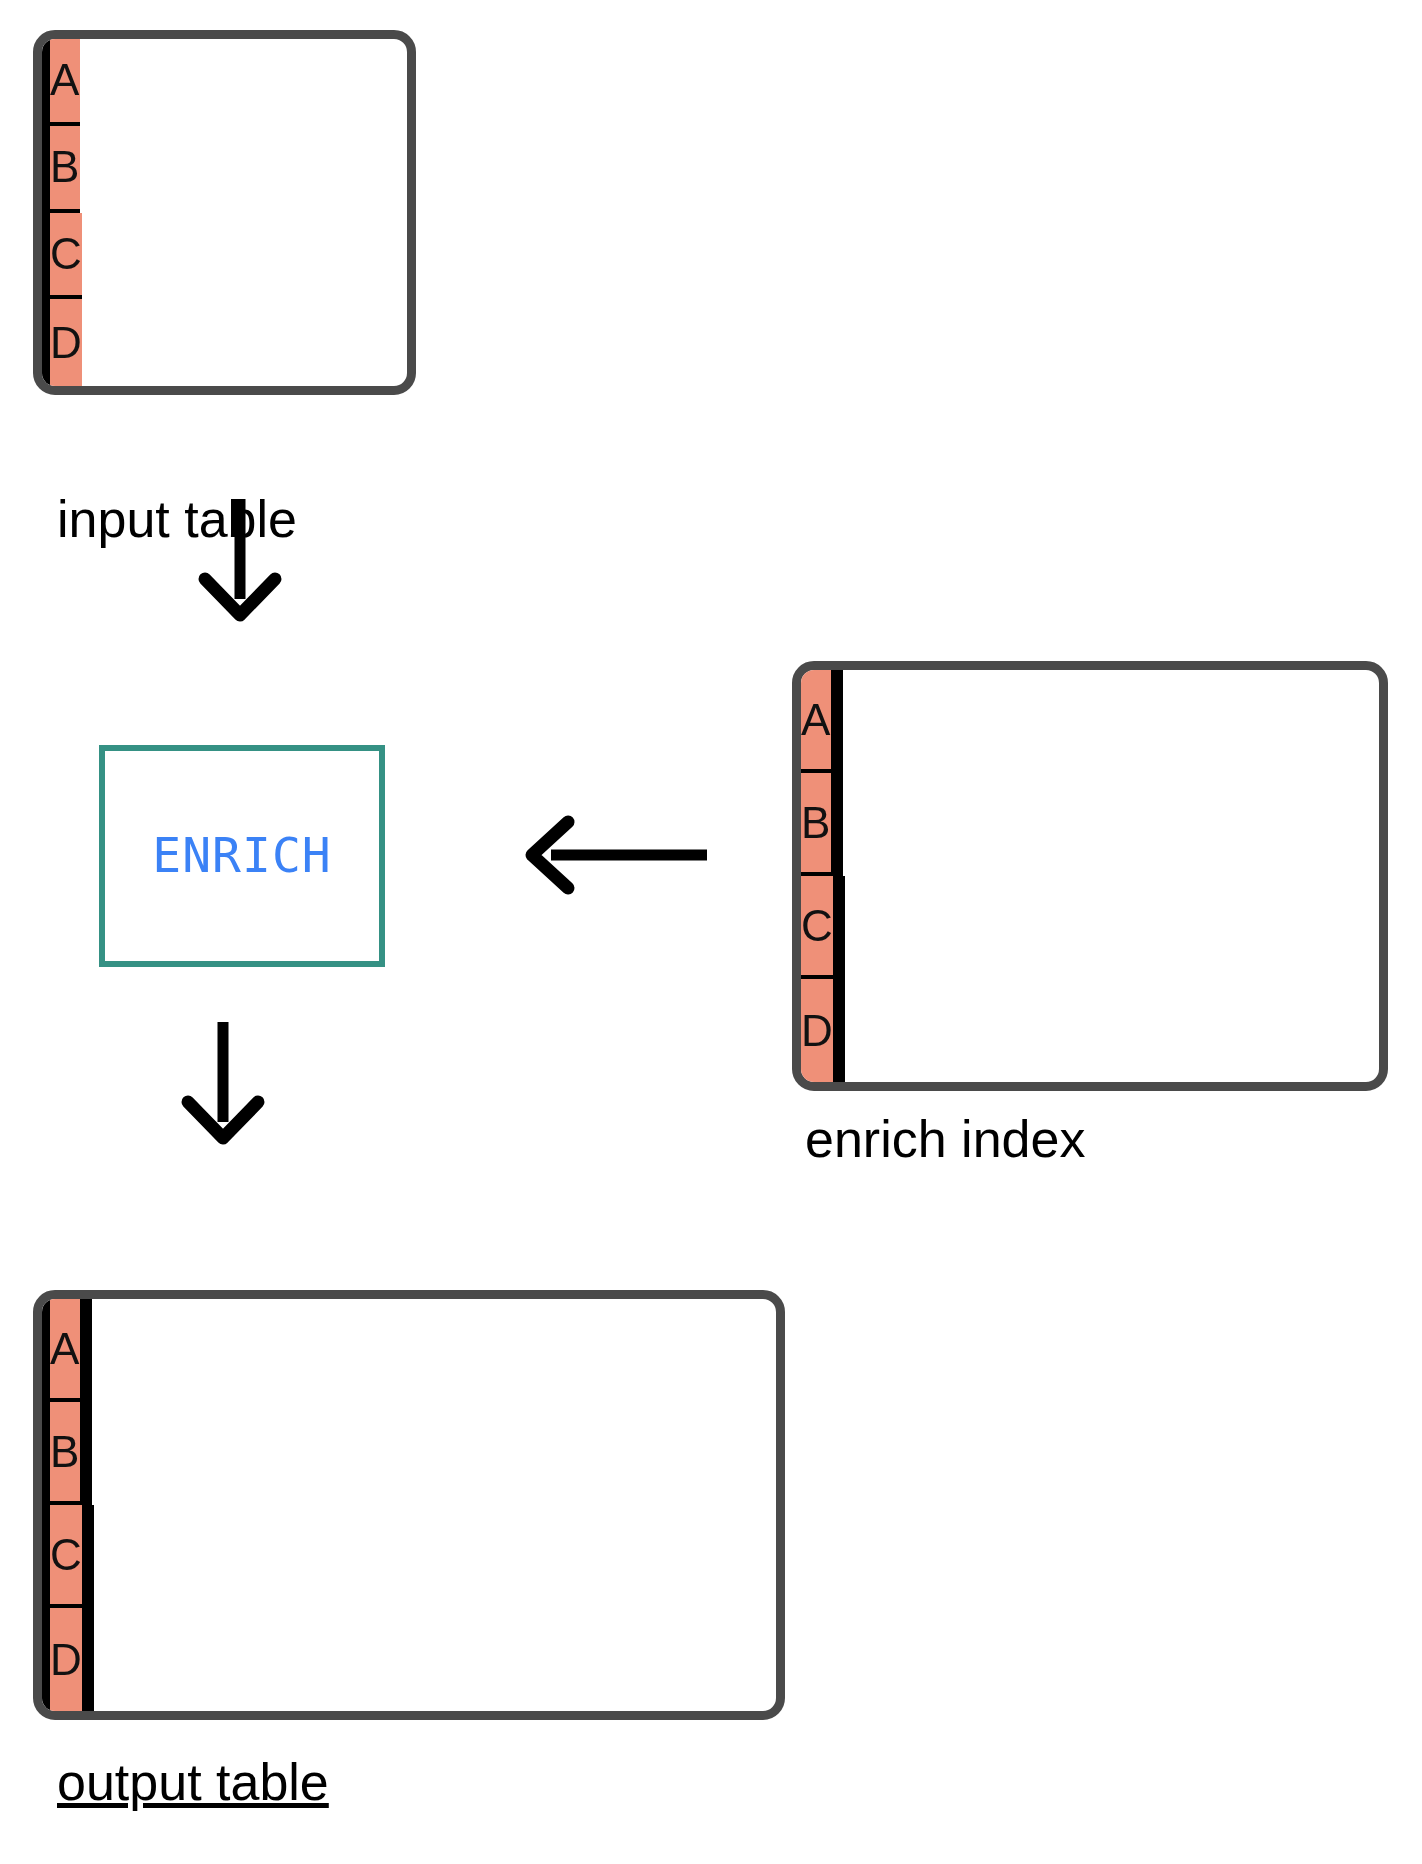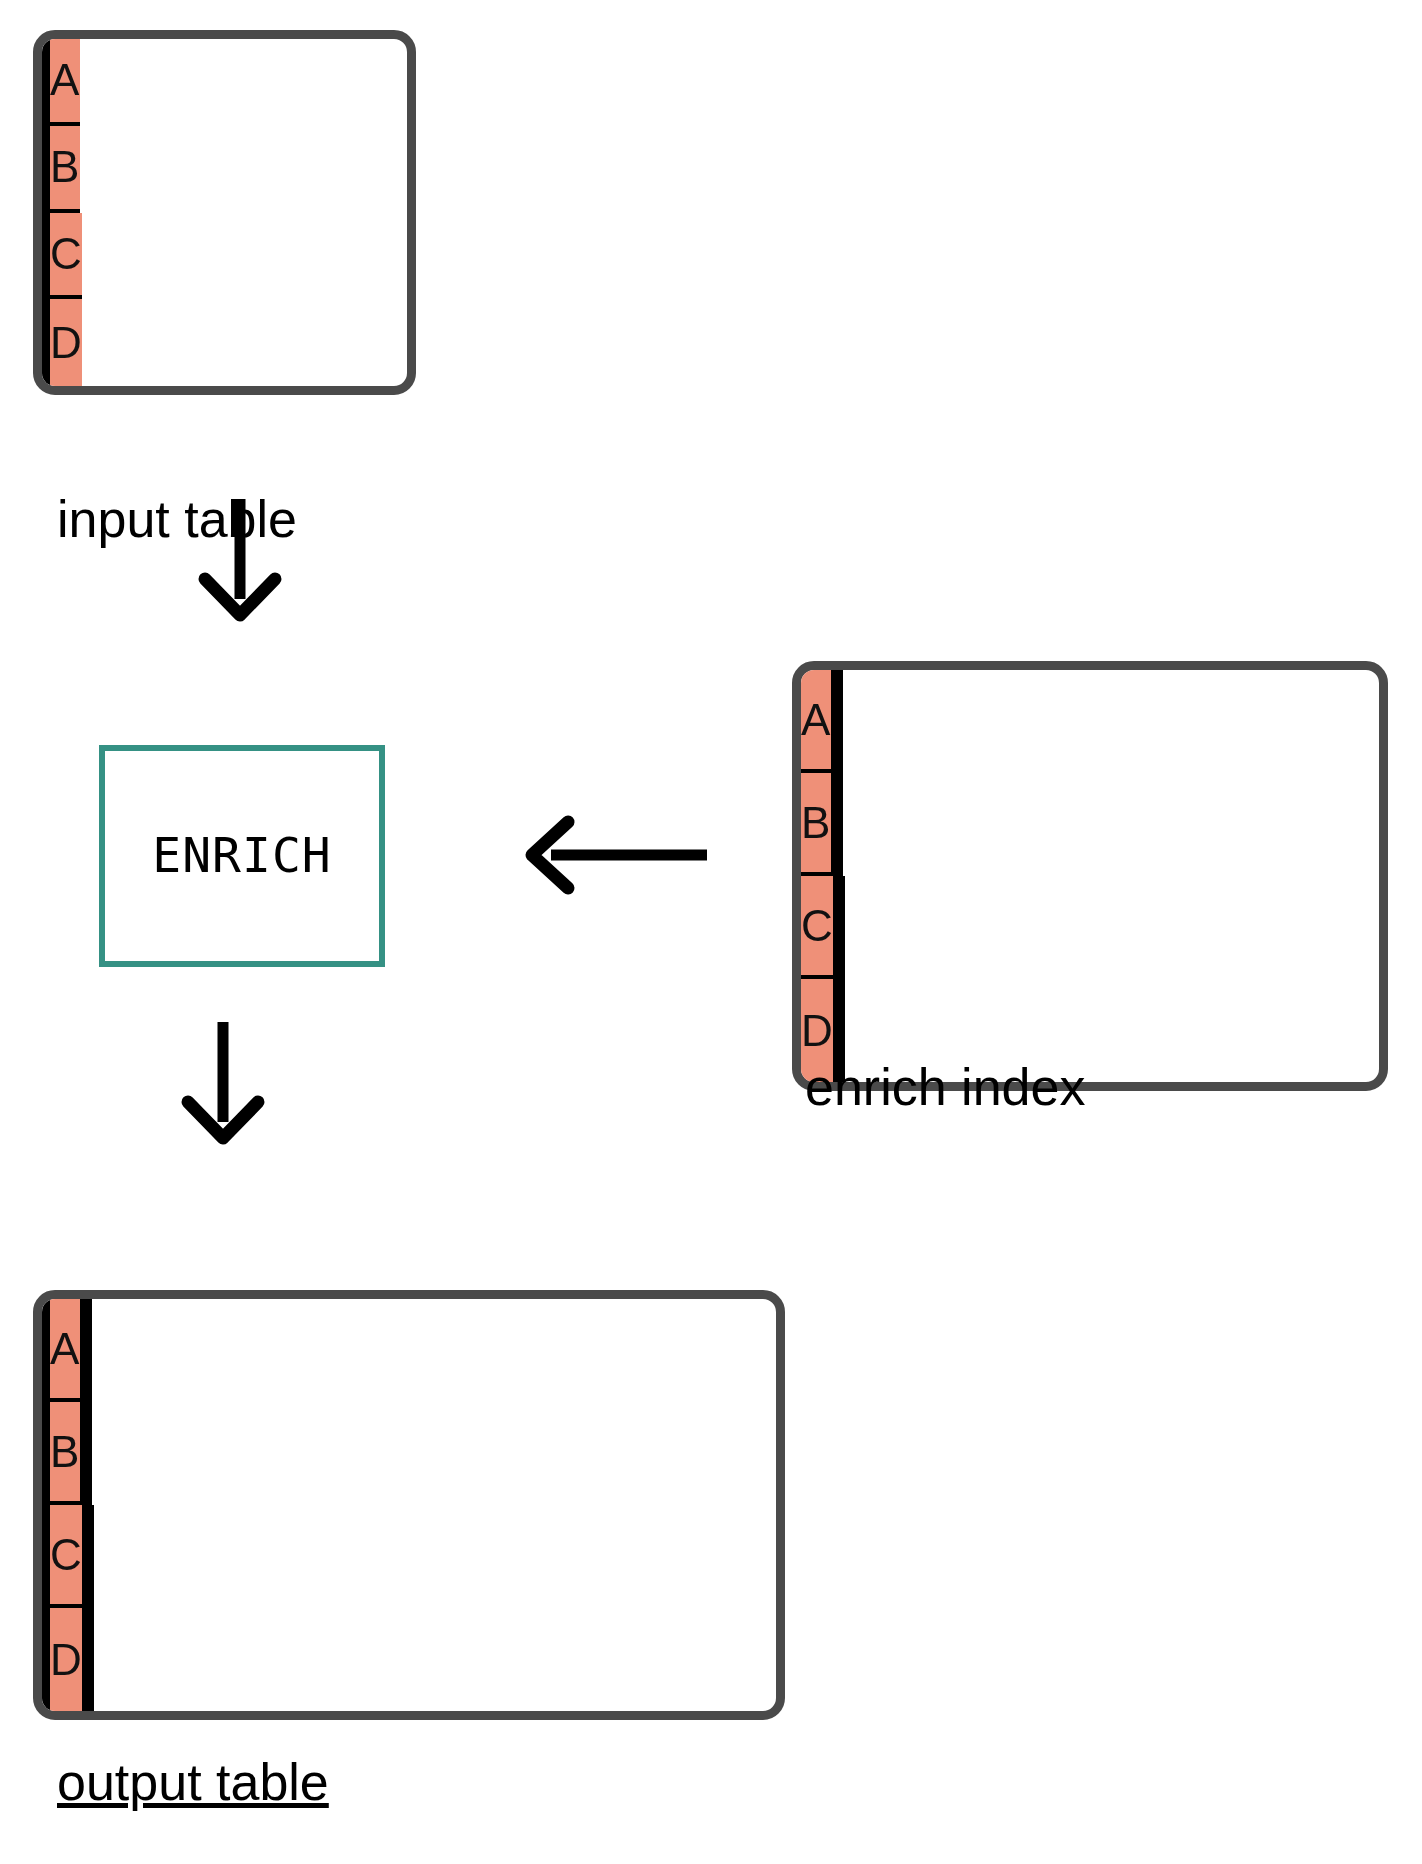--- a/index.html
+++ b/index.html
@@ -78,21 +78,21 @@
     display: flex;
     flex-direction: column;
     align-items: center;
     justify-content: center;
     gap: 4px;
   }
   .cmd-box .line {
     font-family: "DejaVu Sans Mono", "Liberation Mono", monospace;
     font-size: 48px;
     line-height: 1.12;
-    color: #000000;
+    color: #3b82f6;
     letter-spacing: 1px;
     white-space: nowrap;
   }
 
   
   .arrow {
     position: absolute;
   }
   .arrow svg { display: block; }
 </style>
@@ -166,21 +166,21 @@
       <div class="cell c-yellow"></div>
     </div>
     <div class="row">
       <div class="cell c-orange">D</div>
       <div class="cell c-pink"></div>
       <div class="cell c-blue"></div>
       <div class="cell c-yellow"></div>
     </div>
   </div>
 
-  <div class="caption" style="left:805px; top:1060px;">enrich index</div>
+  <div class="caption" style="left:805px; top:1112px;">enrich index</div>
 
   <div class="arrow" style="left:168px; top:1018px;">
     <svg width="110" height="130" viewBox="0 0 110 130" aria-hidden="true">
       <line x1="55" y1="4" x2="55" y2="104" stroke="#000000" stroke-width="11" stroke-linecap="butt"></line>
       <path d="M 20 84 L 55 120 L 90 84" fill="none" stroke="#000000" stroke-width="13" stroke-linecap="round" stroke-linejoin="round"></path>
     </svg>
   </div>
 
   <div class="tbl" id="output-table" style="left:33px; top:1290px; width:752px; height:430px;">
 

